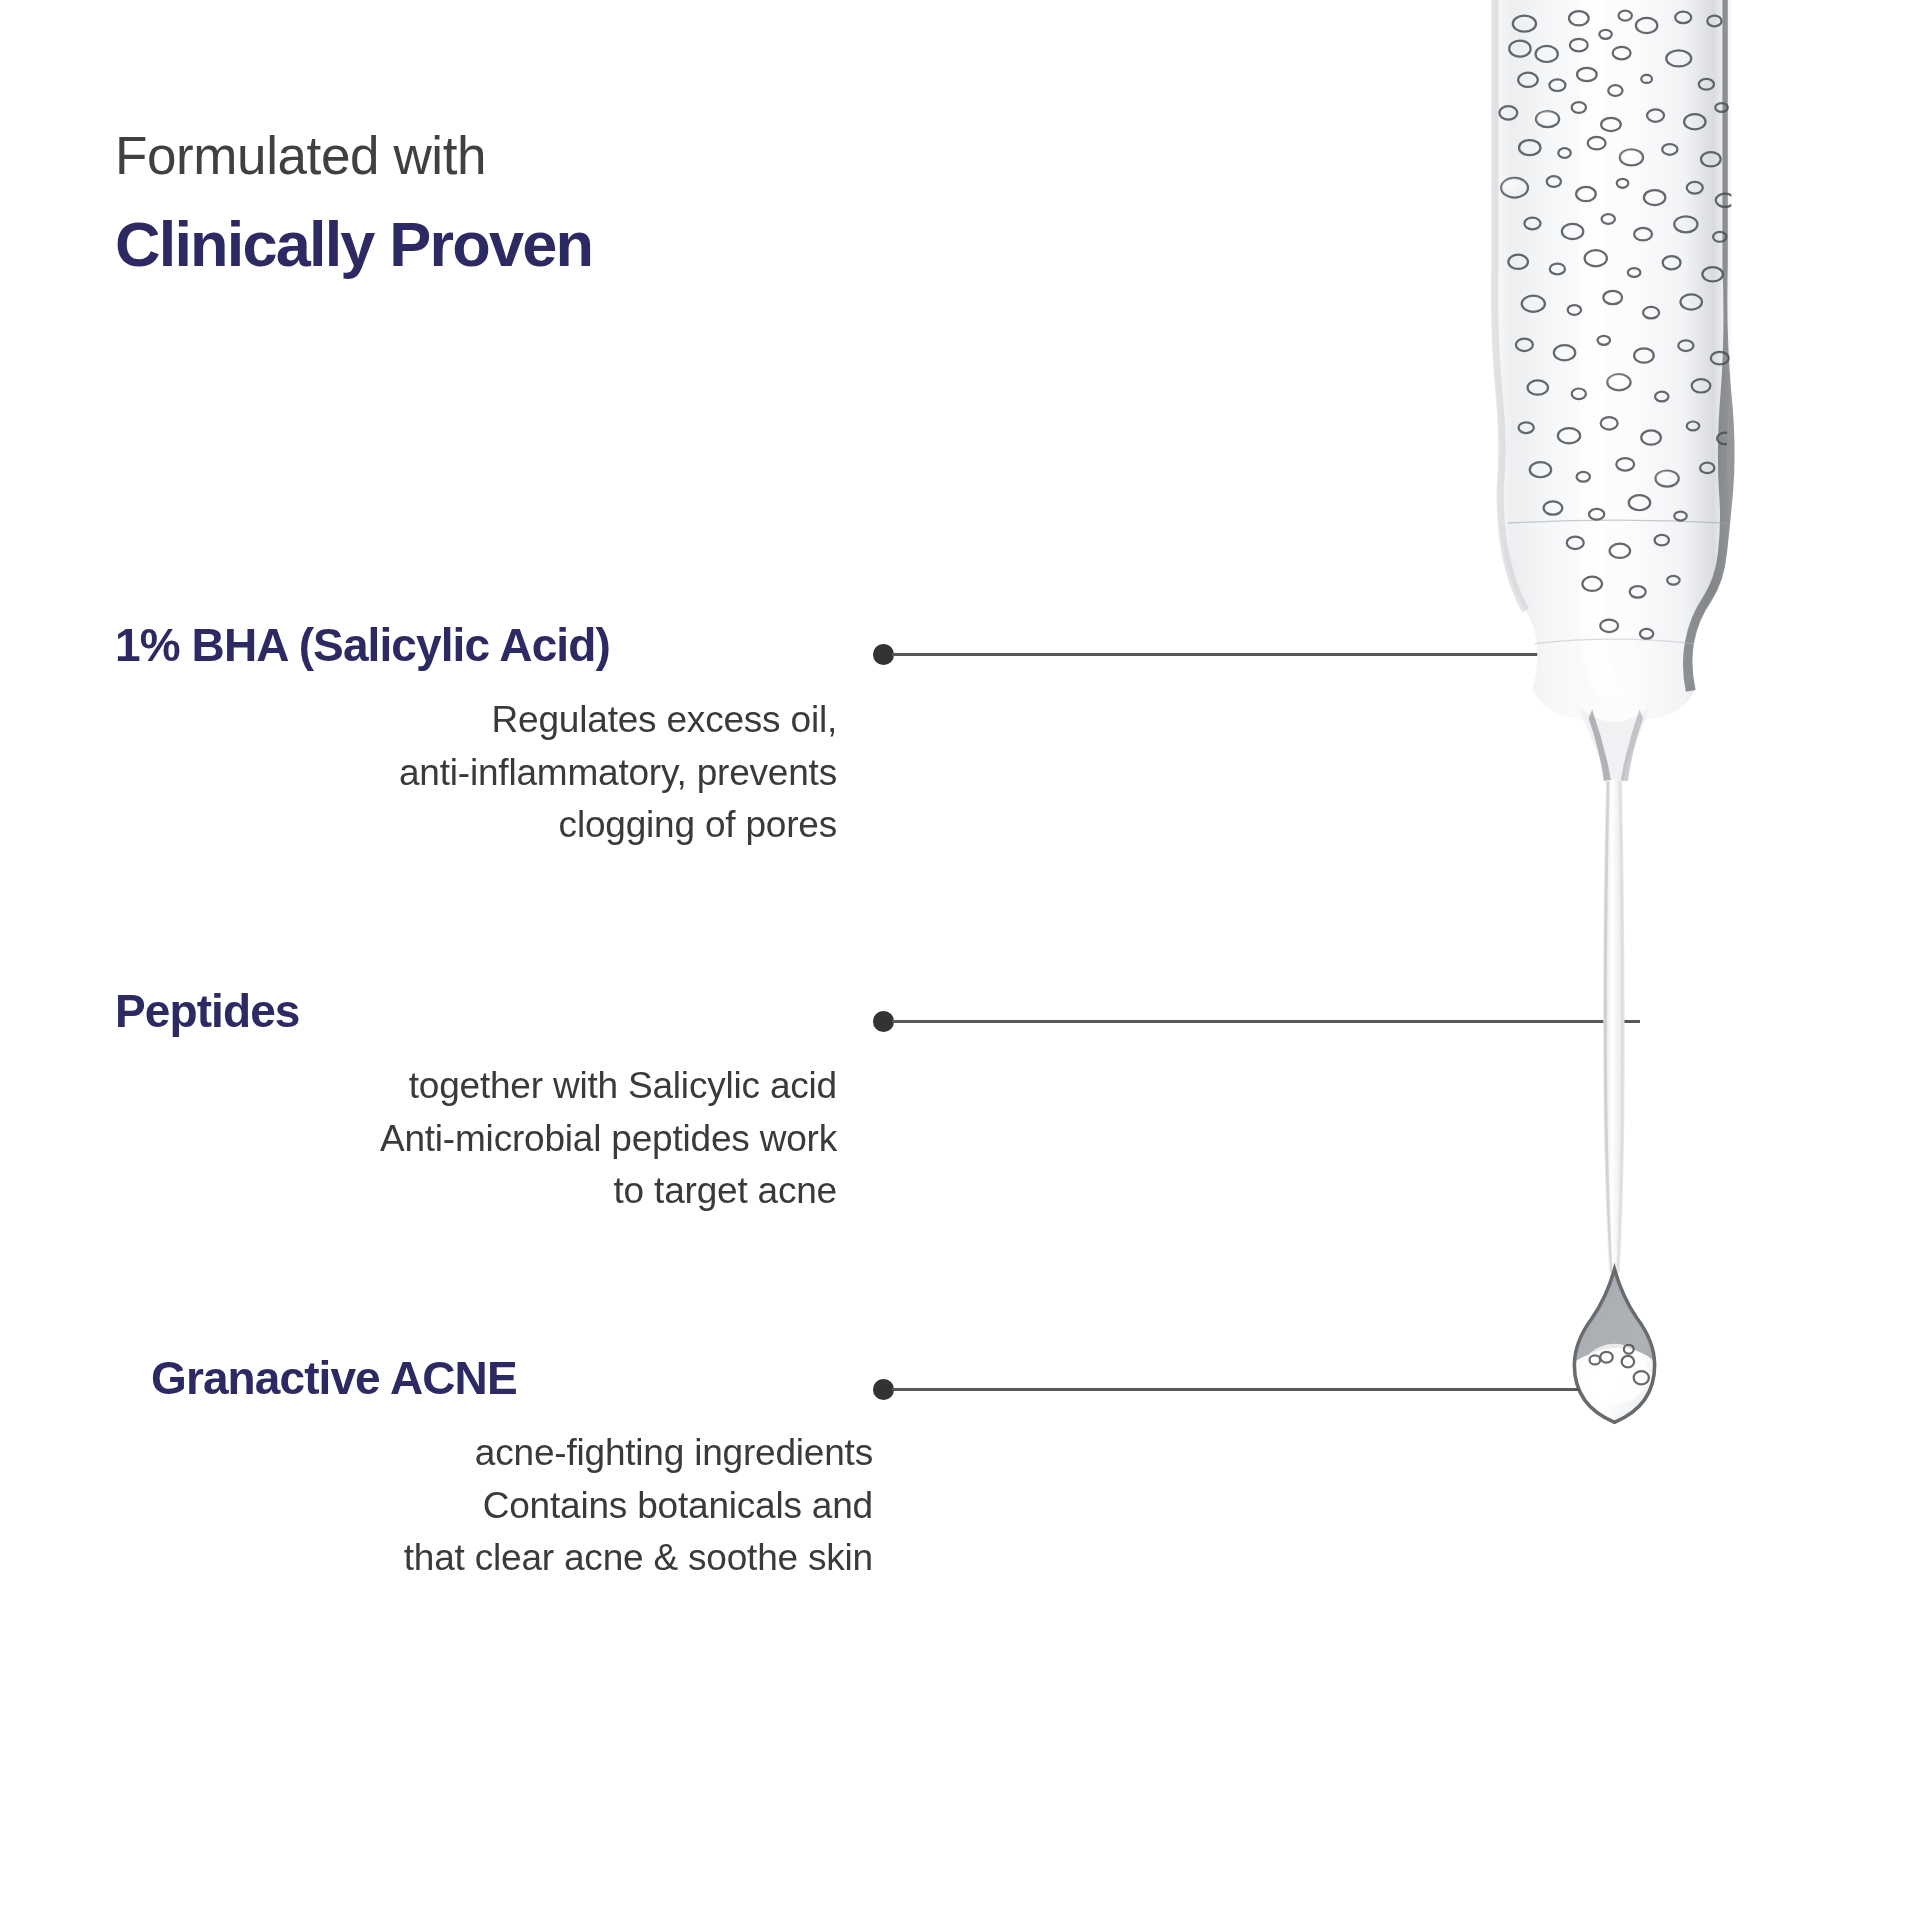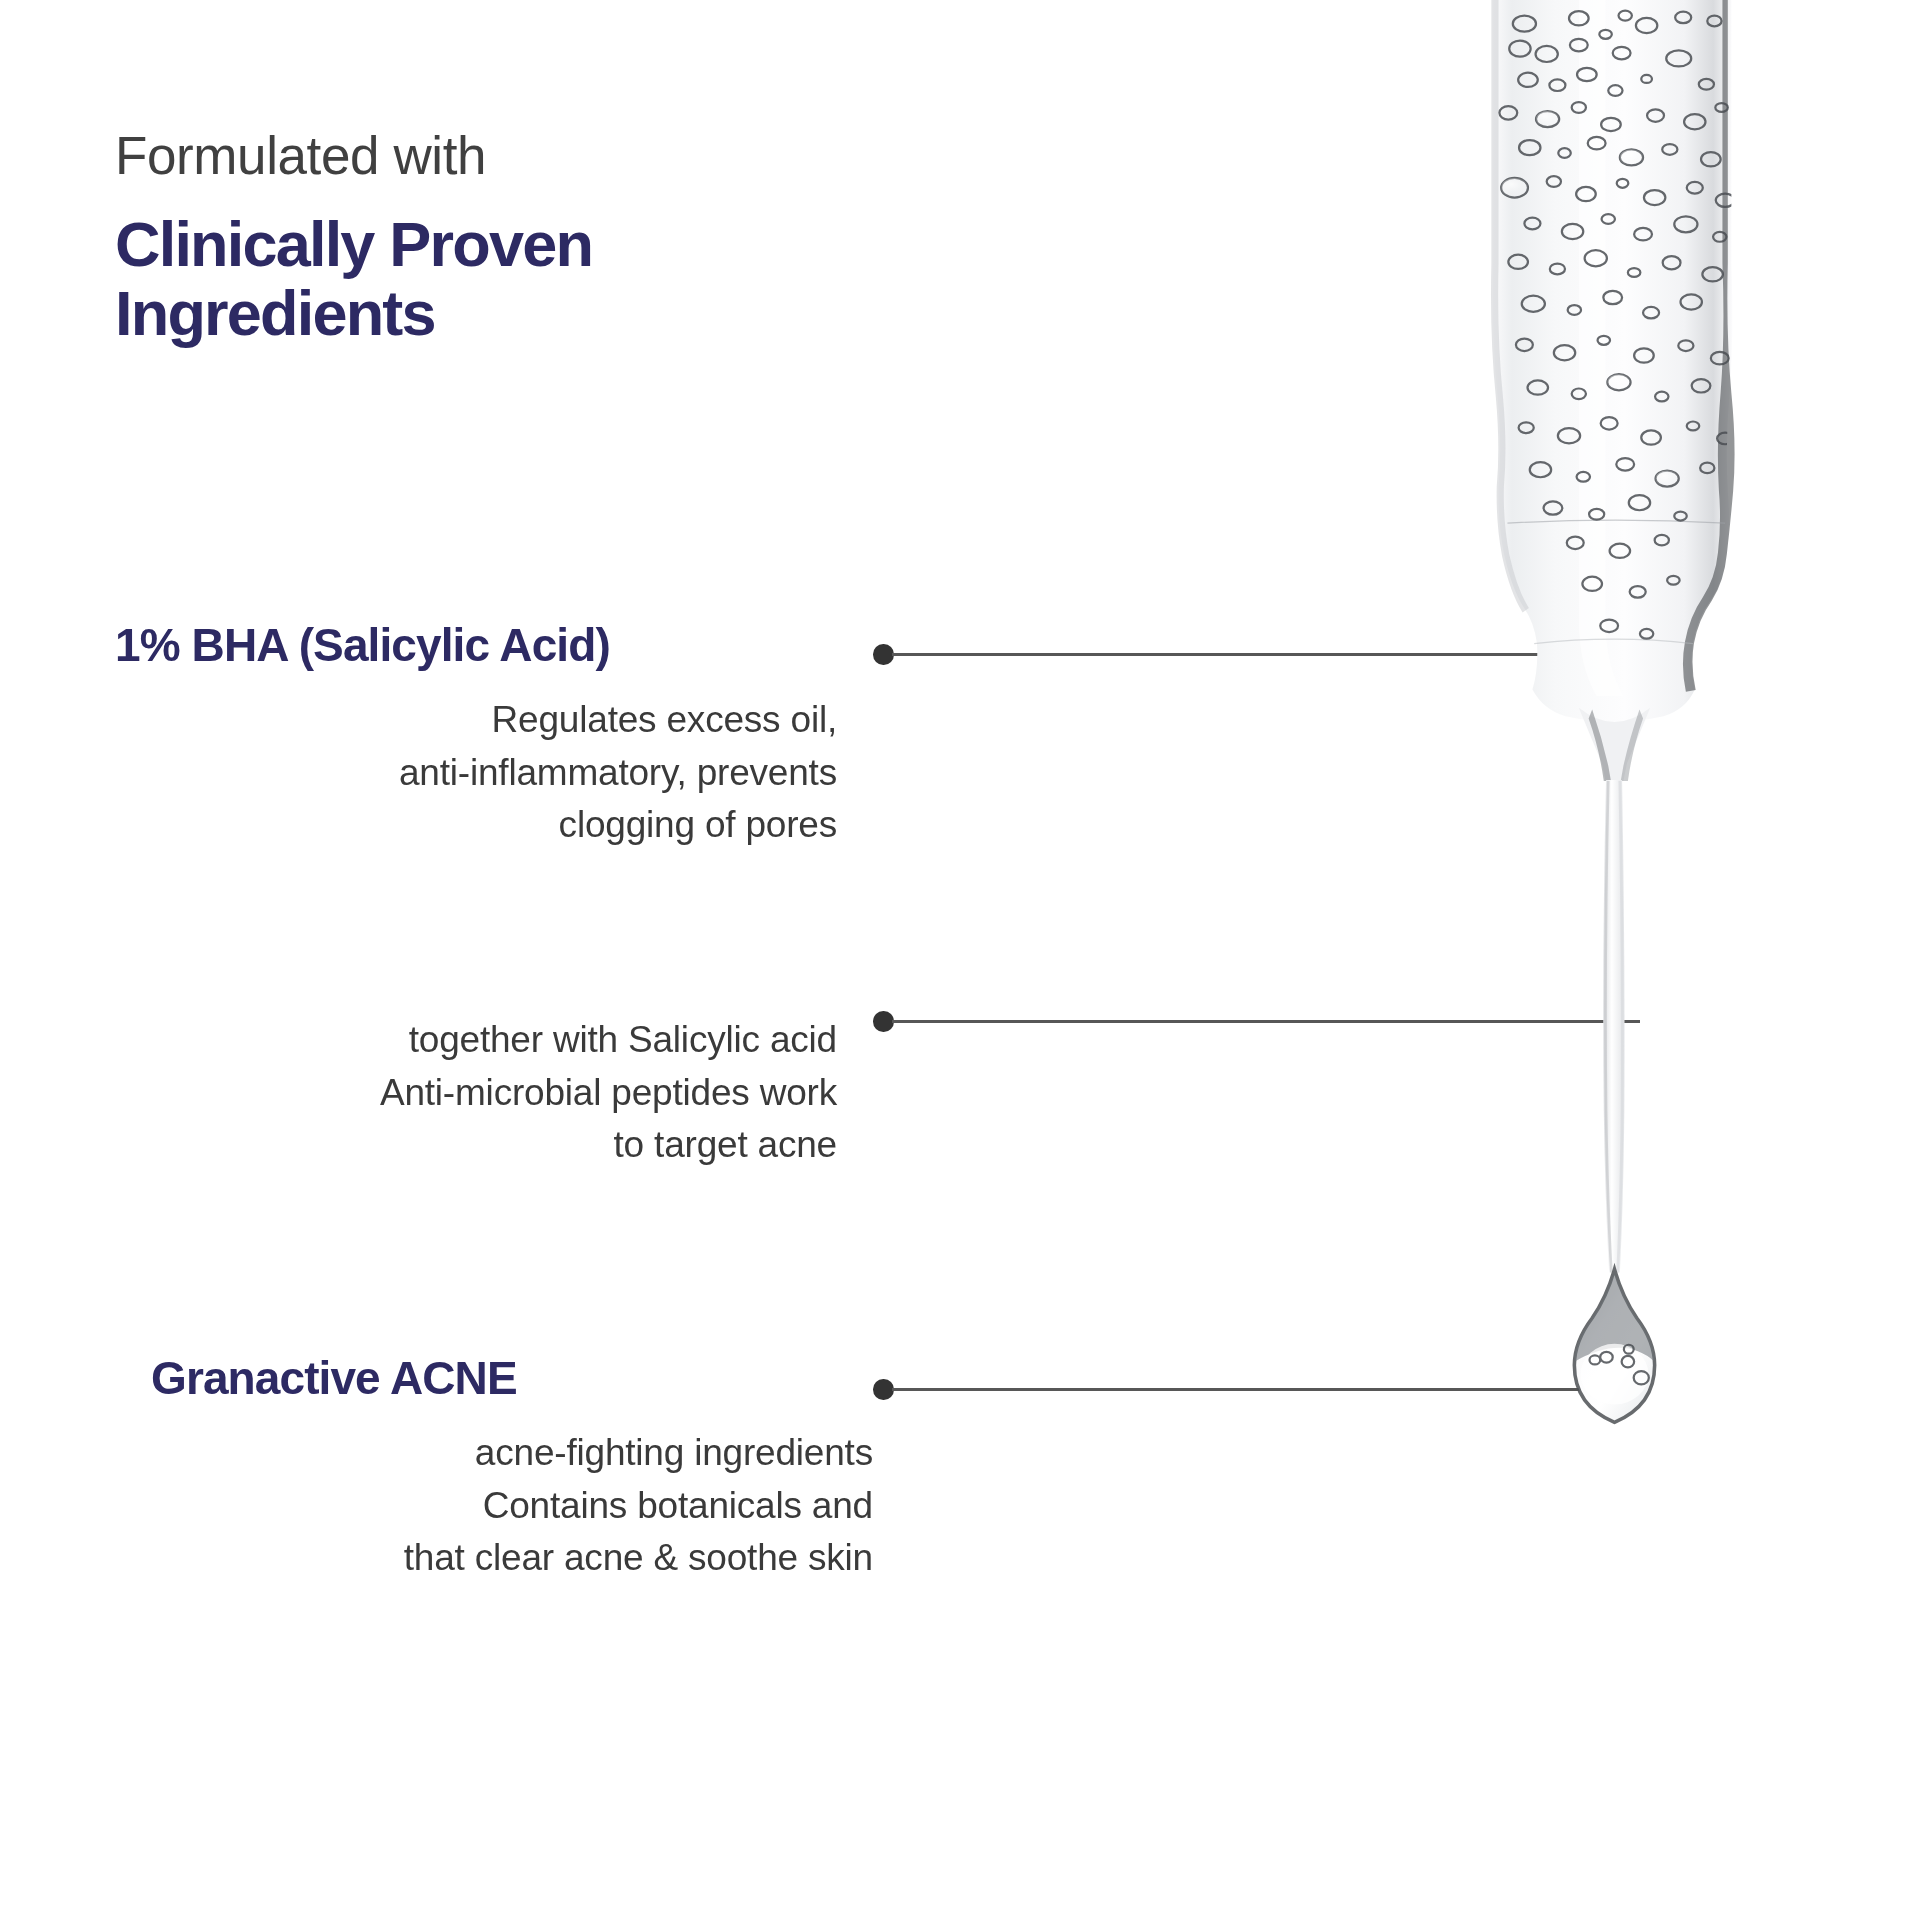--- a/index.html
+++ b/index.html
@@ -111,33 +111,33 @@
 </style>
 </head>
 <body>
 
 <div class="text-col">
 
   <div class="eyebrow">Formulated with</div>
 
   <div class="headline">
     <span class="hl-line">Clinically Proven</span>
-    <span class="hl-line">Ingredients</span>
   </div>
 
   <div class="ing-block ing-1">
     <div class="ing-title">1% BHA (Salicylic Acid)</div>
     <div class="ing-desc">
       <span class="d-line">Regulates excess oil,</span>
       <span class="d-line">anti-inflammatory, prevents</span>
       <span class="d-line">clogging of pores</span>
     </div>
   </div>
 
   <div class="ing-block ing-2">
+    <div class="ing-title">Peptides</div>
     <div class="ing-desc">
       <span class="d-line">together with Salicylic acid</span>
       <span class="d-line">Anti-microbial peptides work</span>
       <span class="d-line">to target acne</span>
     </div>
   </div>
 
   <div class="ing-block ing-3">
     <div class="ing-title">Granactive ACNE</div>
     <div class="ing-desc">

